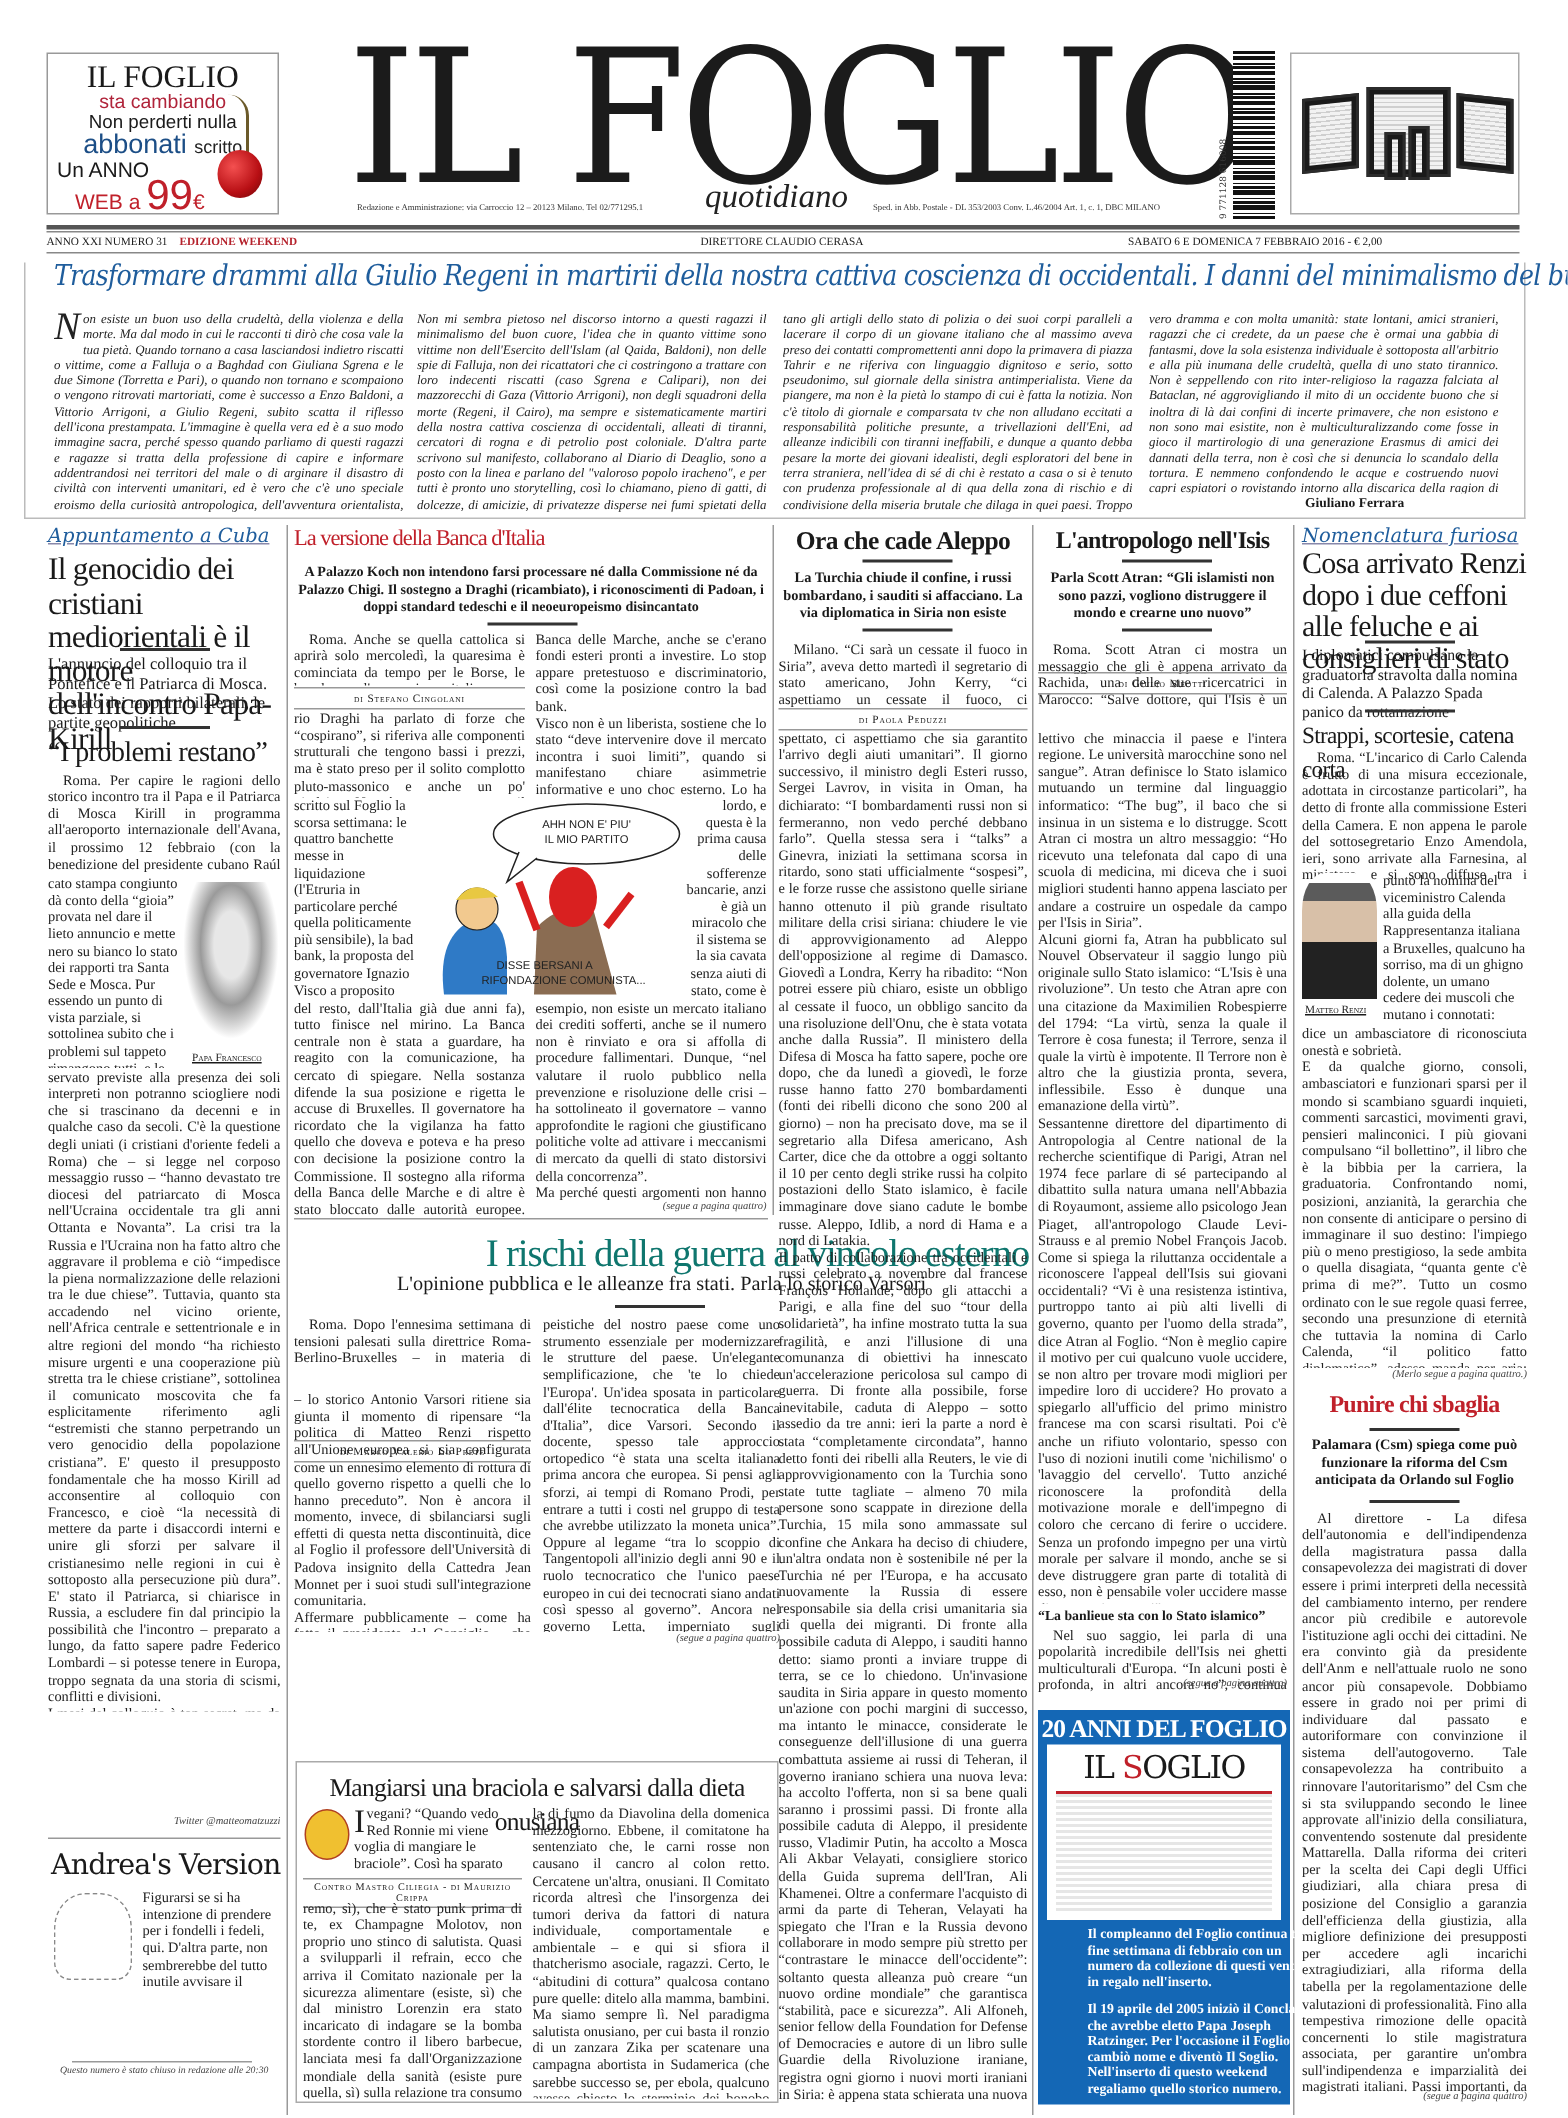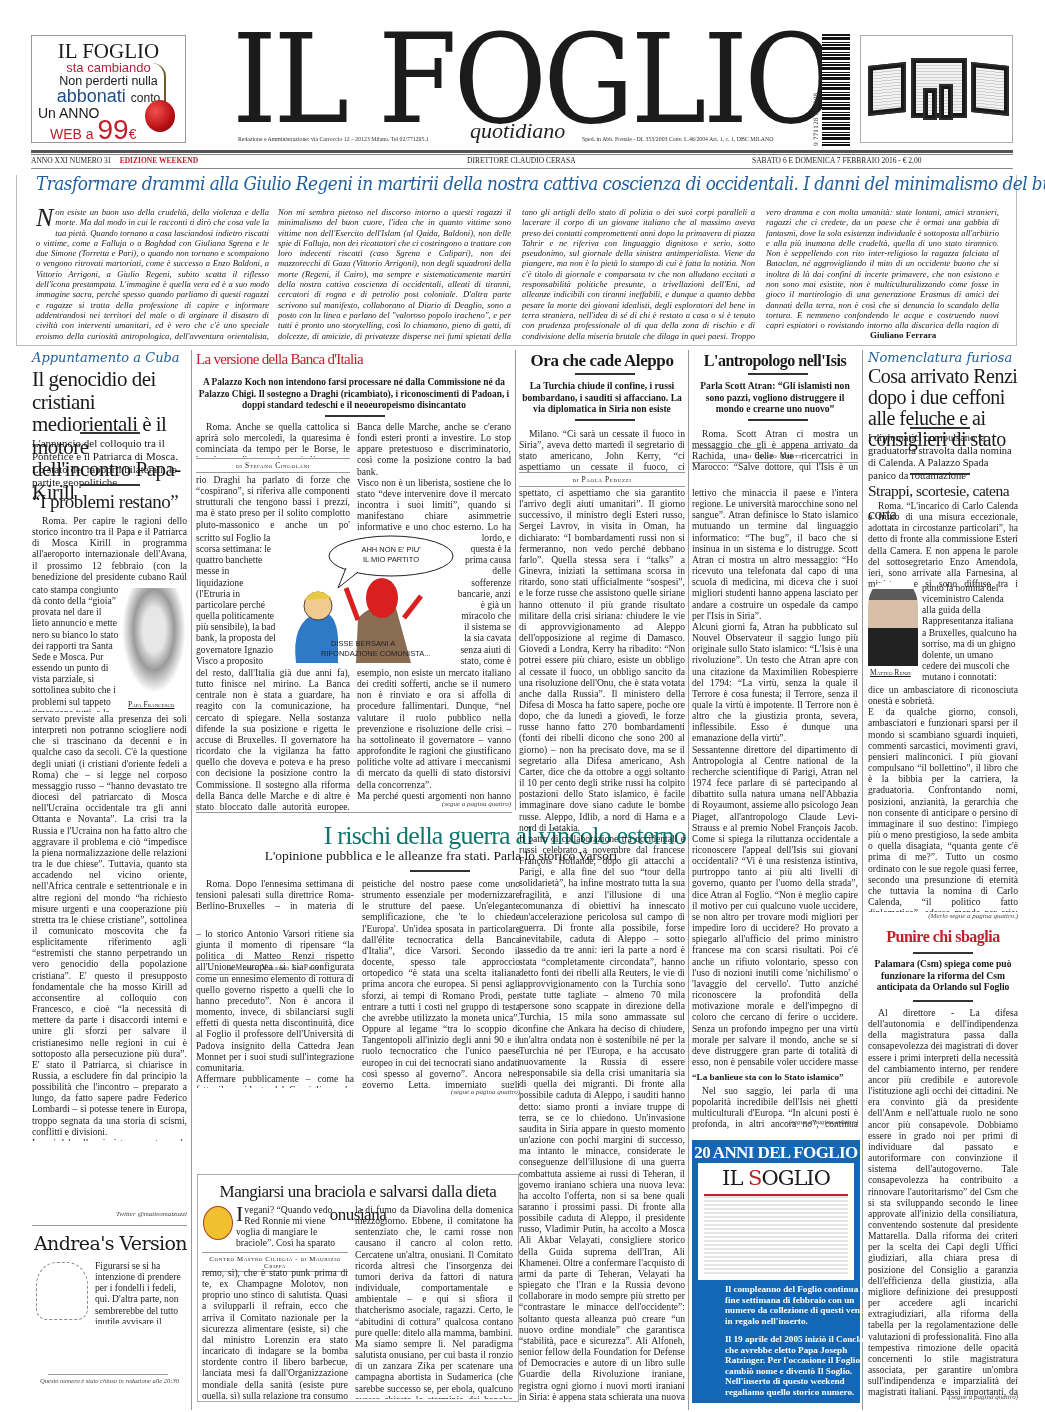--- a/index.html
+++ b/index.html
@@ -45,21 +45,21 @@
   #editorial-title { left: 36px; top: 172px; width: 990px; font-family: "DejaVu Serif", serif; font-style: italic; font-size: 19.2px; color: #1f5d9c; letter-spacing: -0.6px; transform: scaleX(0.88); transform-origin: left top; white-space: nowrap; }
   .ed-col { top: 207px; width: 233px; height: 136px; font-style: italic; font-size: 8.6px; line-height: 10.3px; }
   .dropcap { float: left; font-size: 26px; line-height: 22px; margin-right: 2px; font-style: italic; }
   #signature { left: 870px; top: 330px; font-weight: bold; font-size: 9px; font-family: "Liberation Serif", serif; }
 
   
   .vline { width: 1px; background: #999; }
   .hline { height: 1px; background: #999; }
   .short-rule { height: 2px; background: #333; width: 60px; }
 
-  .kicker { font-family: "DejaVu Serif", serif; font-style: italic; font-size: 13px; color: #1f5d9c; text-decoration-color: #88a; }
+  .kicker { font-family: "DejaVu Serif", serif; font-style: italic; font-size: 13px; color: #1f5d9c; text-decoration: underline; text-decoration-color: #88a; }
   .headline { font-family: "Liberation Serif", serif; font-size: 22px; line-height: 23px; letter-spacing: -0.5px; }
   .deck { font-family: "Liberation Serif", serif; font-size: 11.5px; line-height: 13.5px; }
   .byline { font-family: "Liberation Serif", serif; font-size: 7.5px; letter-spacing: 0.6px; text-align: center; border-top: 1px solid #999; border-bottom: 1px solid #999; padding: 2px 0; font-variant: small-caps; }
   .segue { font-style: italic; font-size: 7px; text-align: right; color: #444; font-family: "Liberation Serif", serif; }
   .caption { font-family: "Liberation Serif", serif; font-size: 7.5px; text-decoration: underline; font-variant: small-caps; }
 
   .photo { background: radial-gradient(ellipse at 50% 40%, #e7e7e7 0 25%, #9a9a9a 45%, #fff 70%); }
 
   #blue-box { left: 692px; top: 1140px; width: 168px; height: 263px; background: #1467b5; }
   #blue-box-title { left: 692px; top: 1143px; width: 168px; text-align: center; color: #fff; font-family: "Liberation Serif", serif; font-size: 17px; font-weight: bold; letter-spacing: -0.6px; }
@@ -68,21 +68,21 @@
   #mini-page-title .s { color: #c0202a; }
   .blue-text { color: #fff; font-family: "Liberation Serif", serif; font-weight: bold; font-size: 9.2px; line-height: 10.6px; margin-left: 28px; }
 </style>
 </head>
 <body>
 
 <div class="abs" id="promo">
   <div class="p1">IL FOGLIO</div>
   <div class="p2">sta cambiando</div>
   <div class="p3">Non perderti nulla</div>
-  <div class="p4"><span style="font-size:18px;color:#1c4e86">abbonati</span> <span>conto</span></div>
+  <div class="p4"><span style="font-size:18px;color:#1c4e86">abbonati</span> <span>scritto</span></div>
   <div class="p5">Un ANNO</div>
   <div class="p6"><span>WEB a</span> <b>99</b><span>€</span></div>
 </div>
 <div class="abs" id="cherry-stem"></div>
 <div class="abs" id="cherry"></div>
 
 <div class="abs" id="title">IL FOGLIO</div>
 <div class="abs" id="quotidiano">quotidiano</div>
 <div class="abs" id="addr">Redazione e Amministrazione: via Carroccio 12 – 20123 Milano. Tel 02/771295.1</div>
 <div class="abs" id="sped">Sped. in Abb. Postale - DL 353/2003 Conv. L.46/2004 Art. 1, c. 1, DBC MILANO</div>

